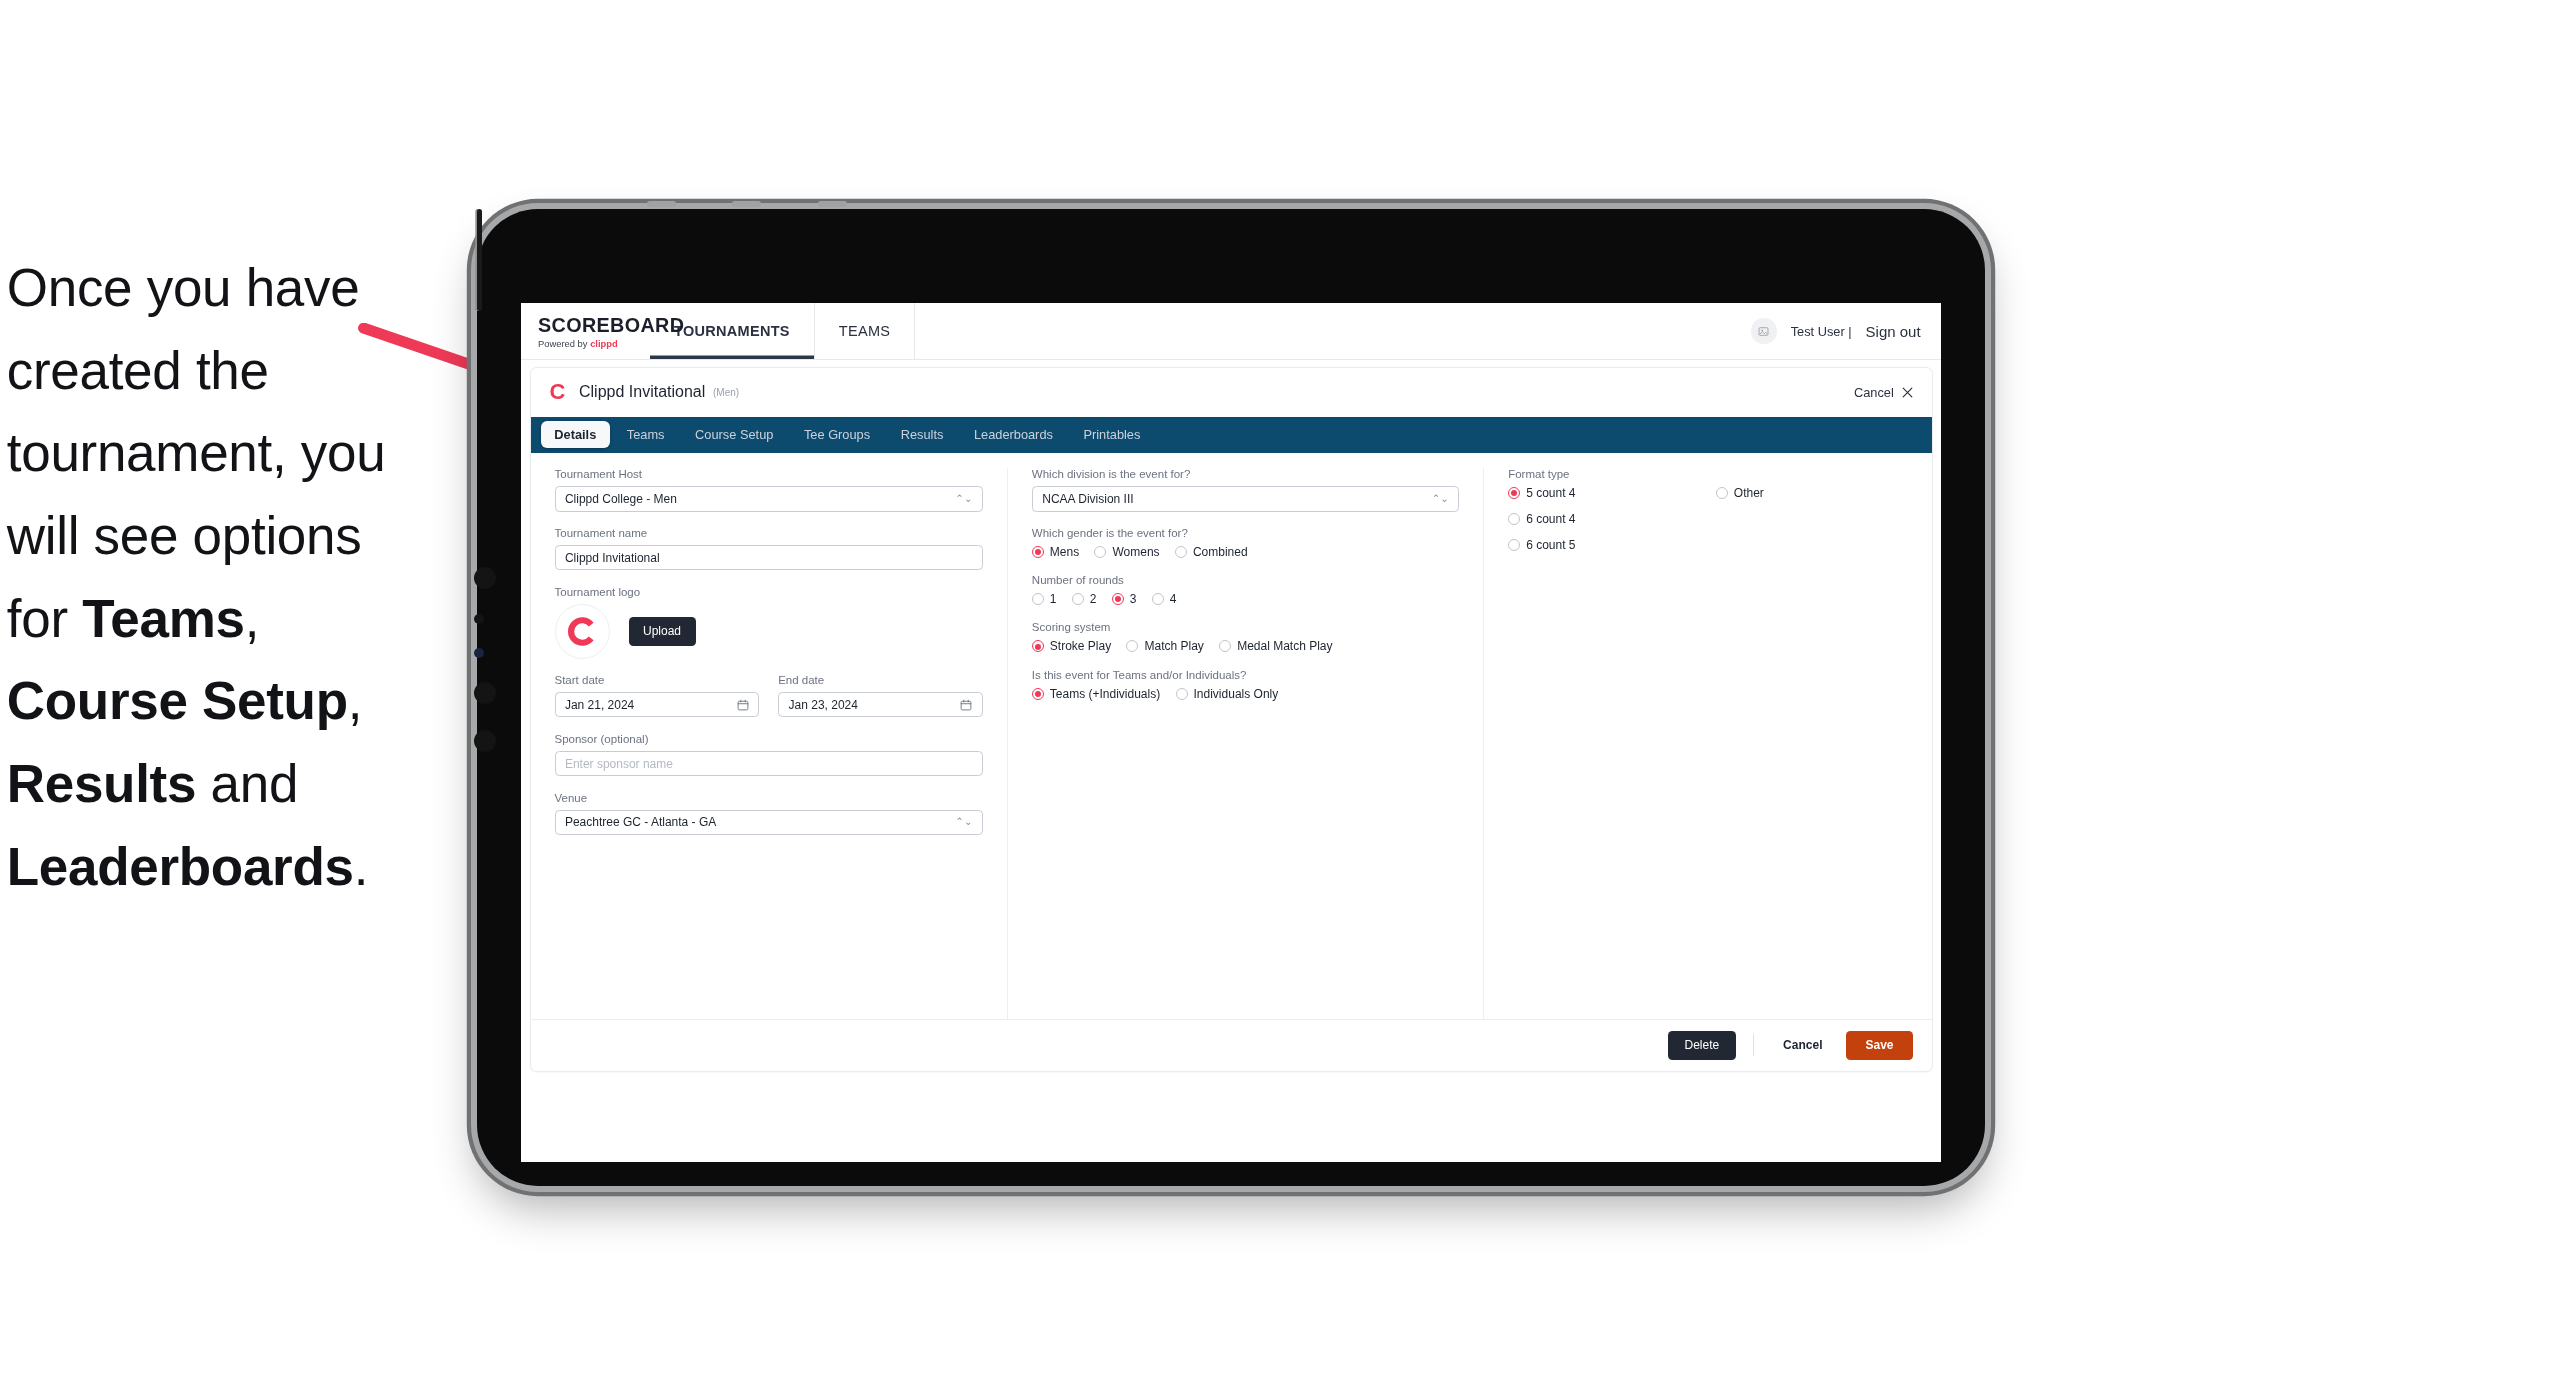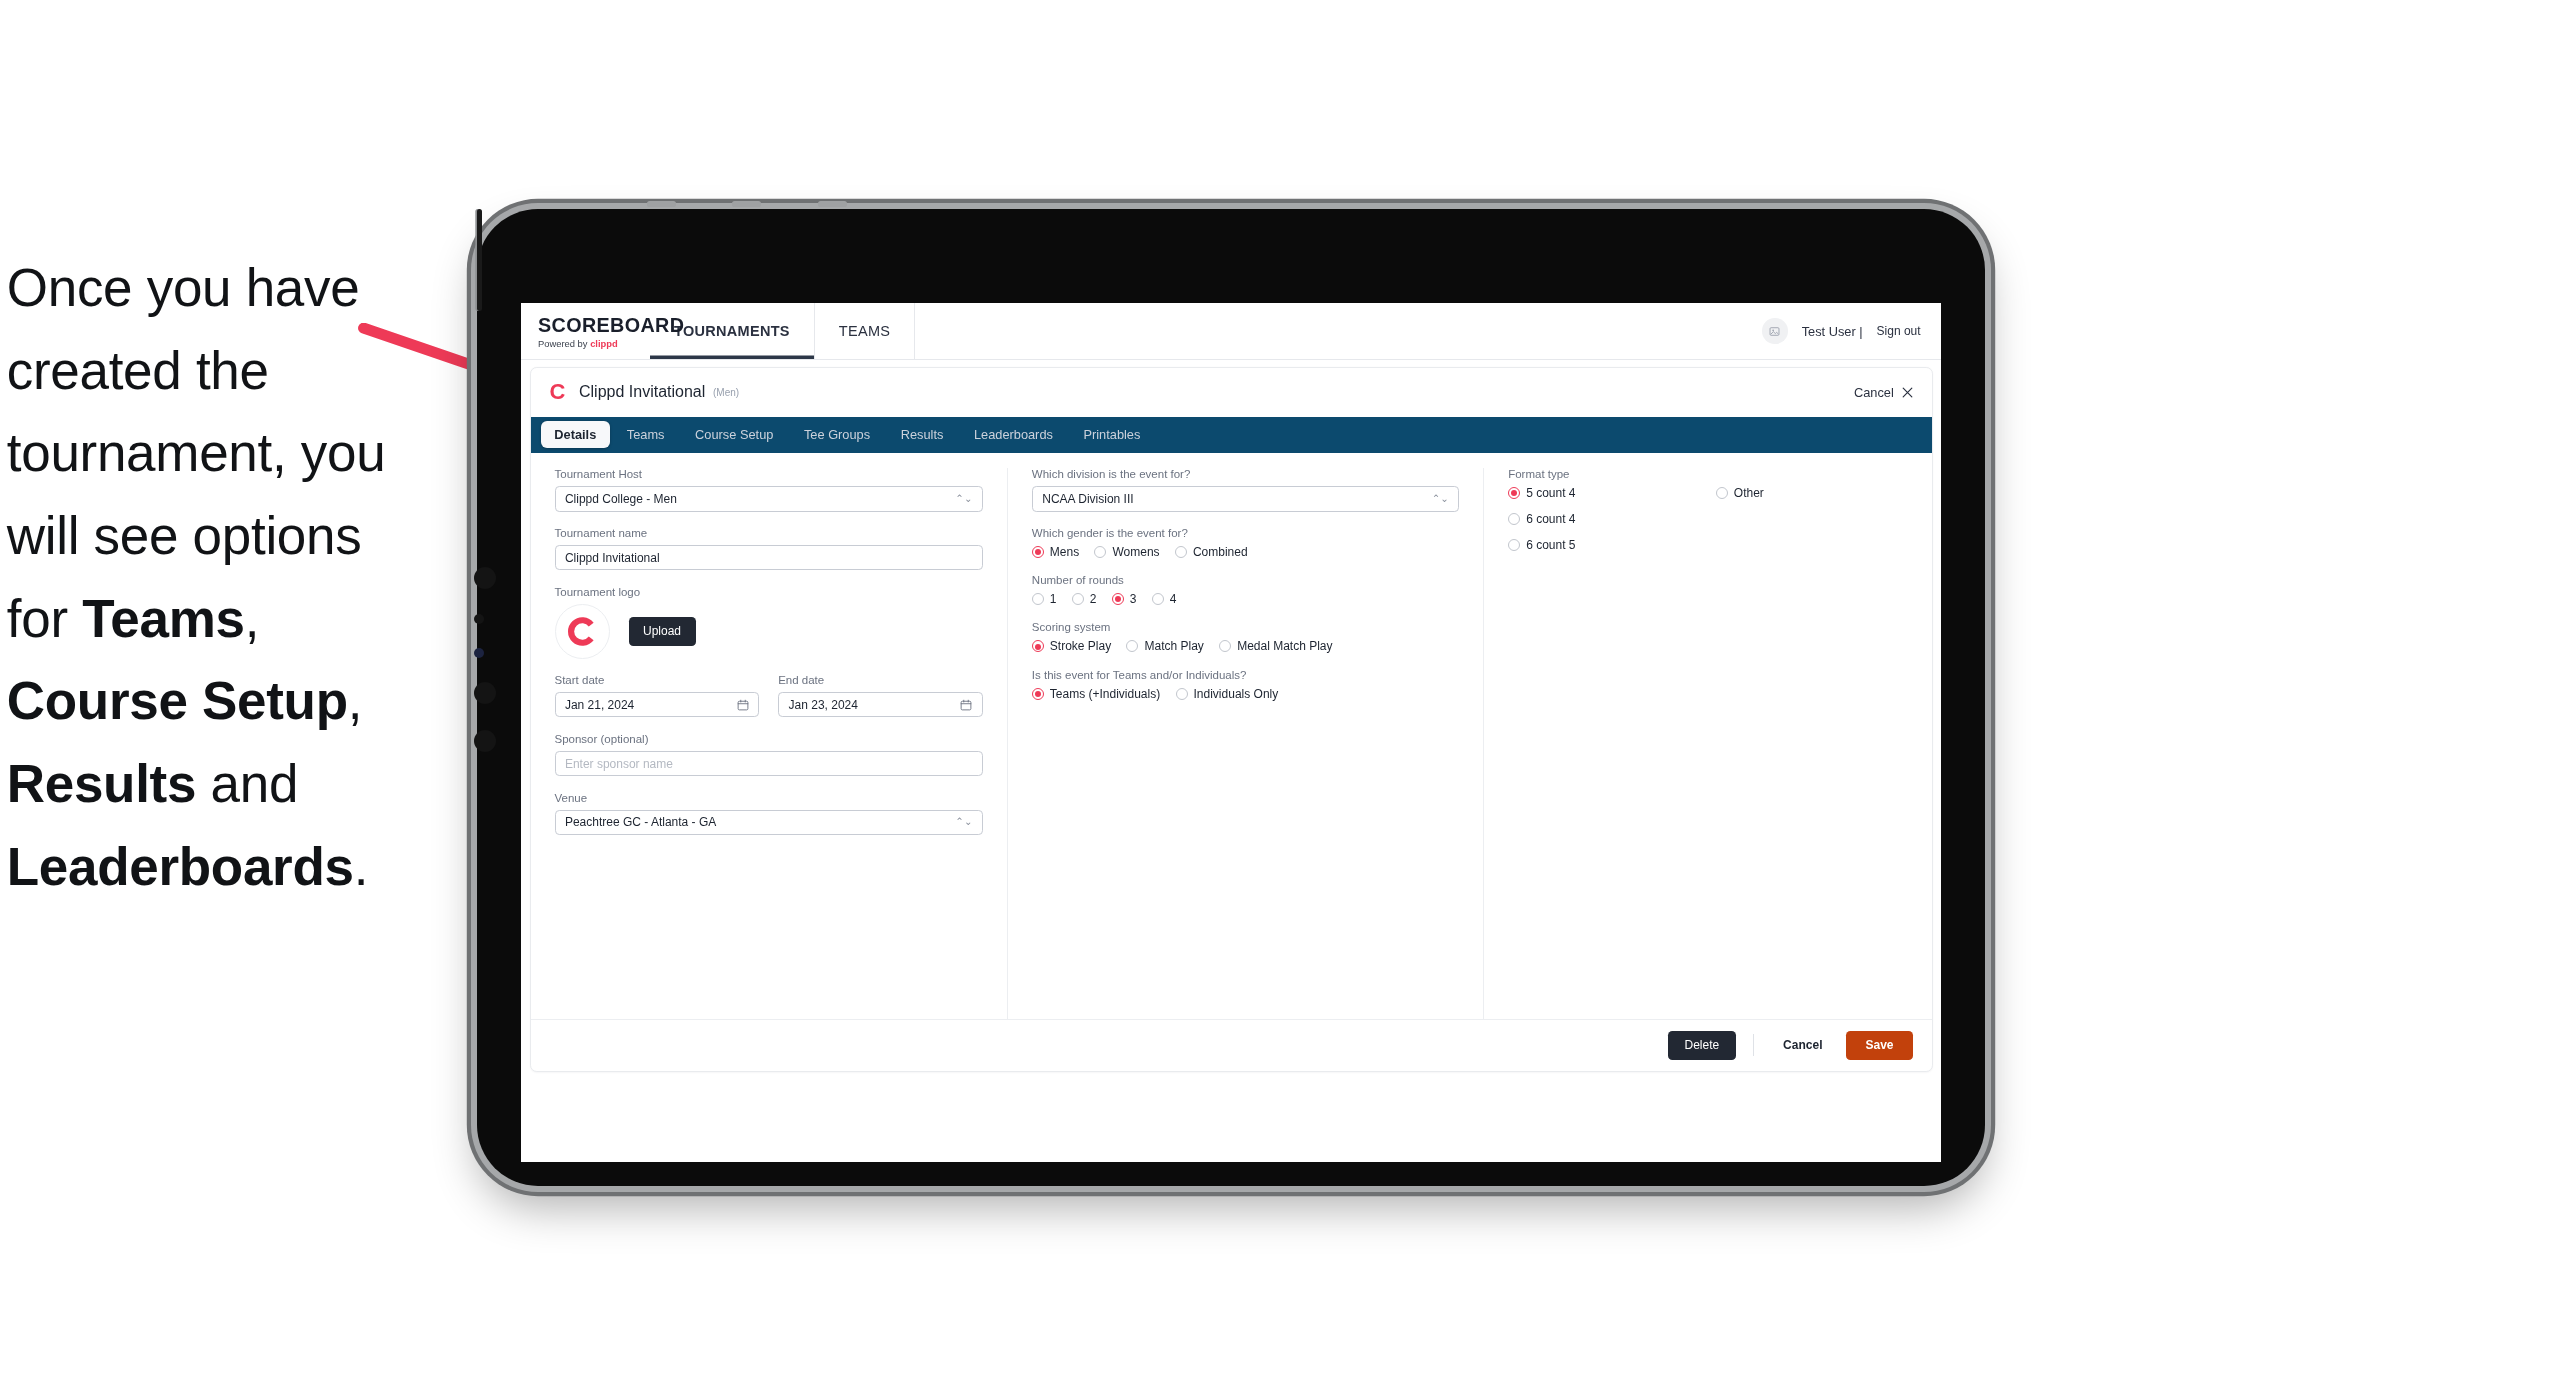--- a/index.html
+++ b/index.html
@@ -55,21 +55,21 @@
   #brand .powered em{font-style:normal;color:#ee3a57;font-weight:bold;}
   .topnav{display:flex;align-items:stretch;}
   .topnav-item{display:flex;align-items:center;padding:0 24px;font-size:14.5px;
                color:#2b3140;letter-spacing:0.3px;cursor:pointer;}
   .topnav-item.active{box-shadow:inset 0 -3.4px 0 0 #2d3748;font-weight:600;}
   .topnav-item:not(.active){border-left:0.9px solid #e6e8ec;border-right:0.9px solid #e6e8ec;}
   #userzone{margin-left:auto;display:flex;align-items:center;gap:14px;padding-right:20.4px;}
   #avatar{width:25.5px;height:25.5px;border-radius:50%;background:#f0f1f3;
           display:flex;align-items:center;justify-content:center;color:#9aa0ac;font-size:11px;}
   #username{font-size:12.8px;color:#2b3140;}
-  #signout{font-size:12px;color:#2b3140;cursor:pointer;}
+  #signout{font-size:15px;color:#2b3140;cursor:pointer;}
 
   
   #card{margin:6.8px 8.5px 0 8.5px;background:#fff;border:0.9px solid #e9ebee;border-radius:6.8px;
         height:705px;box-sizing:border-box;display:flex;flex-direction:column;
         box-shadow:0 0.9px 1.7px rgba(16,24,40,.04);}
   #titlerow{height:49px;display:flex;align-items:center;padding:0 19px;}
   #tlogo{font-size:22px;font-weight:bold;color:#ee3a57;margin-right:13.6px;line-height:1;}
   #tname{font-size:16px;color:#1d2430;}
   #tgender{font-size:10px;color:#98a0ae;margin-left:7.7px;}
   #cancelx{margin-left:auto;display:flex;align-items:center;gap:7.7px;font-size:12.8px;color:#2b3140;cursor:pointer;}

